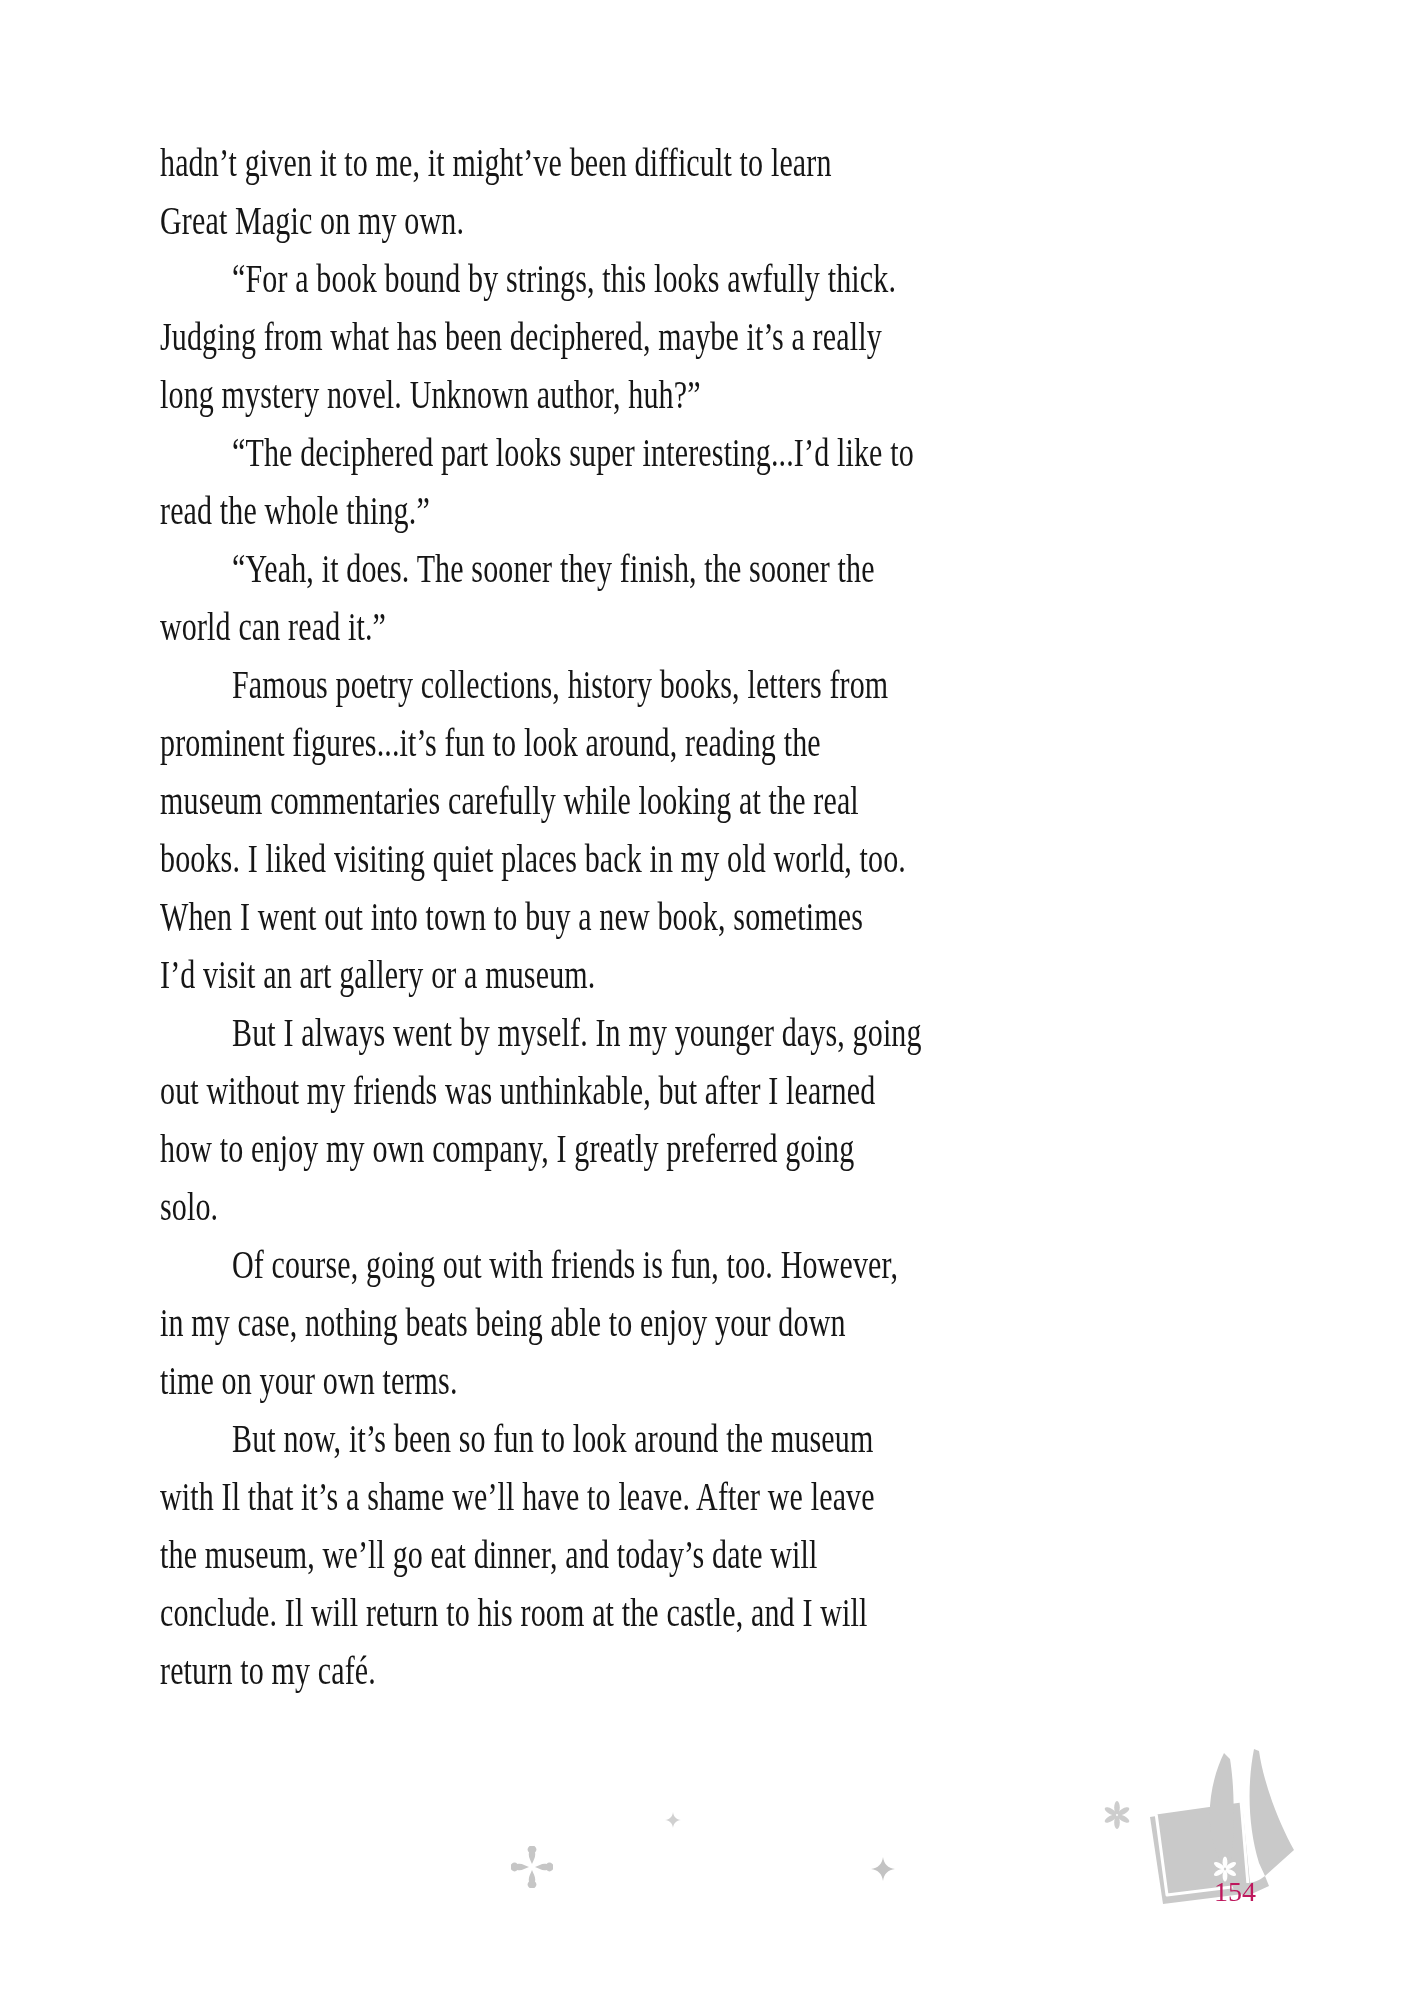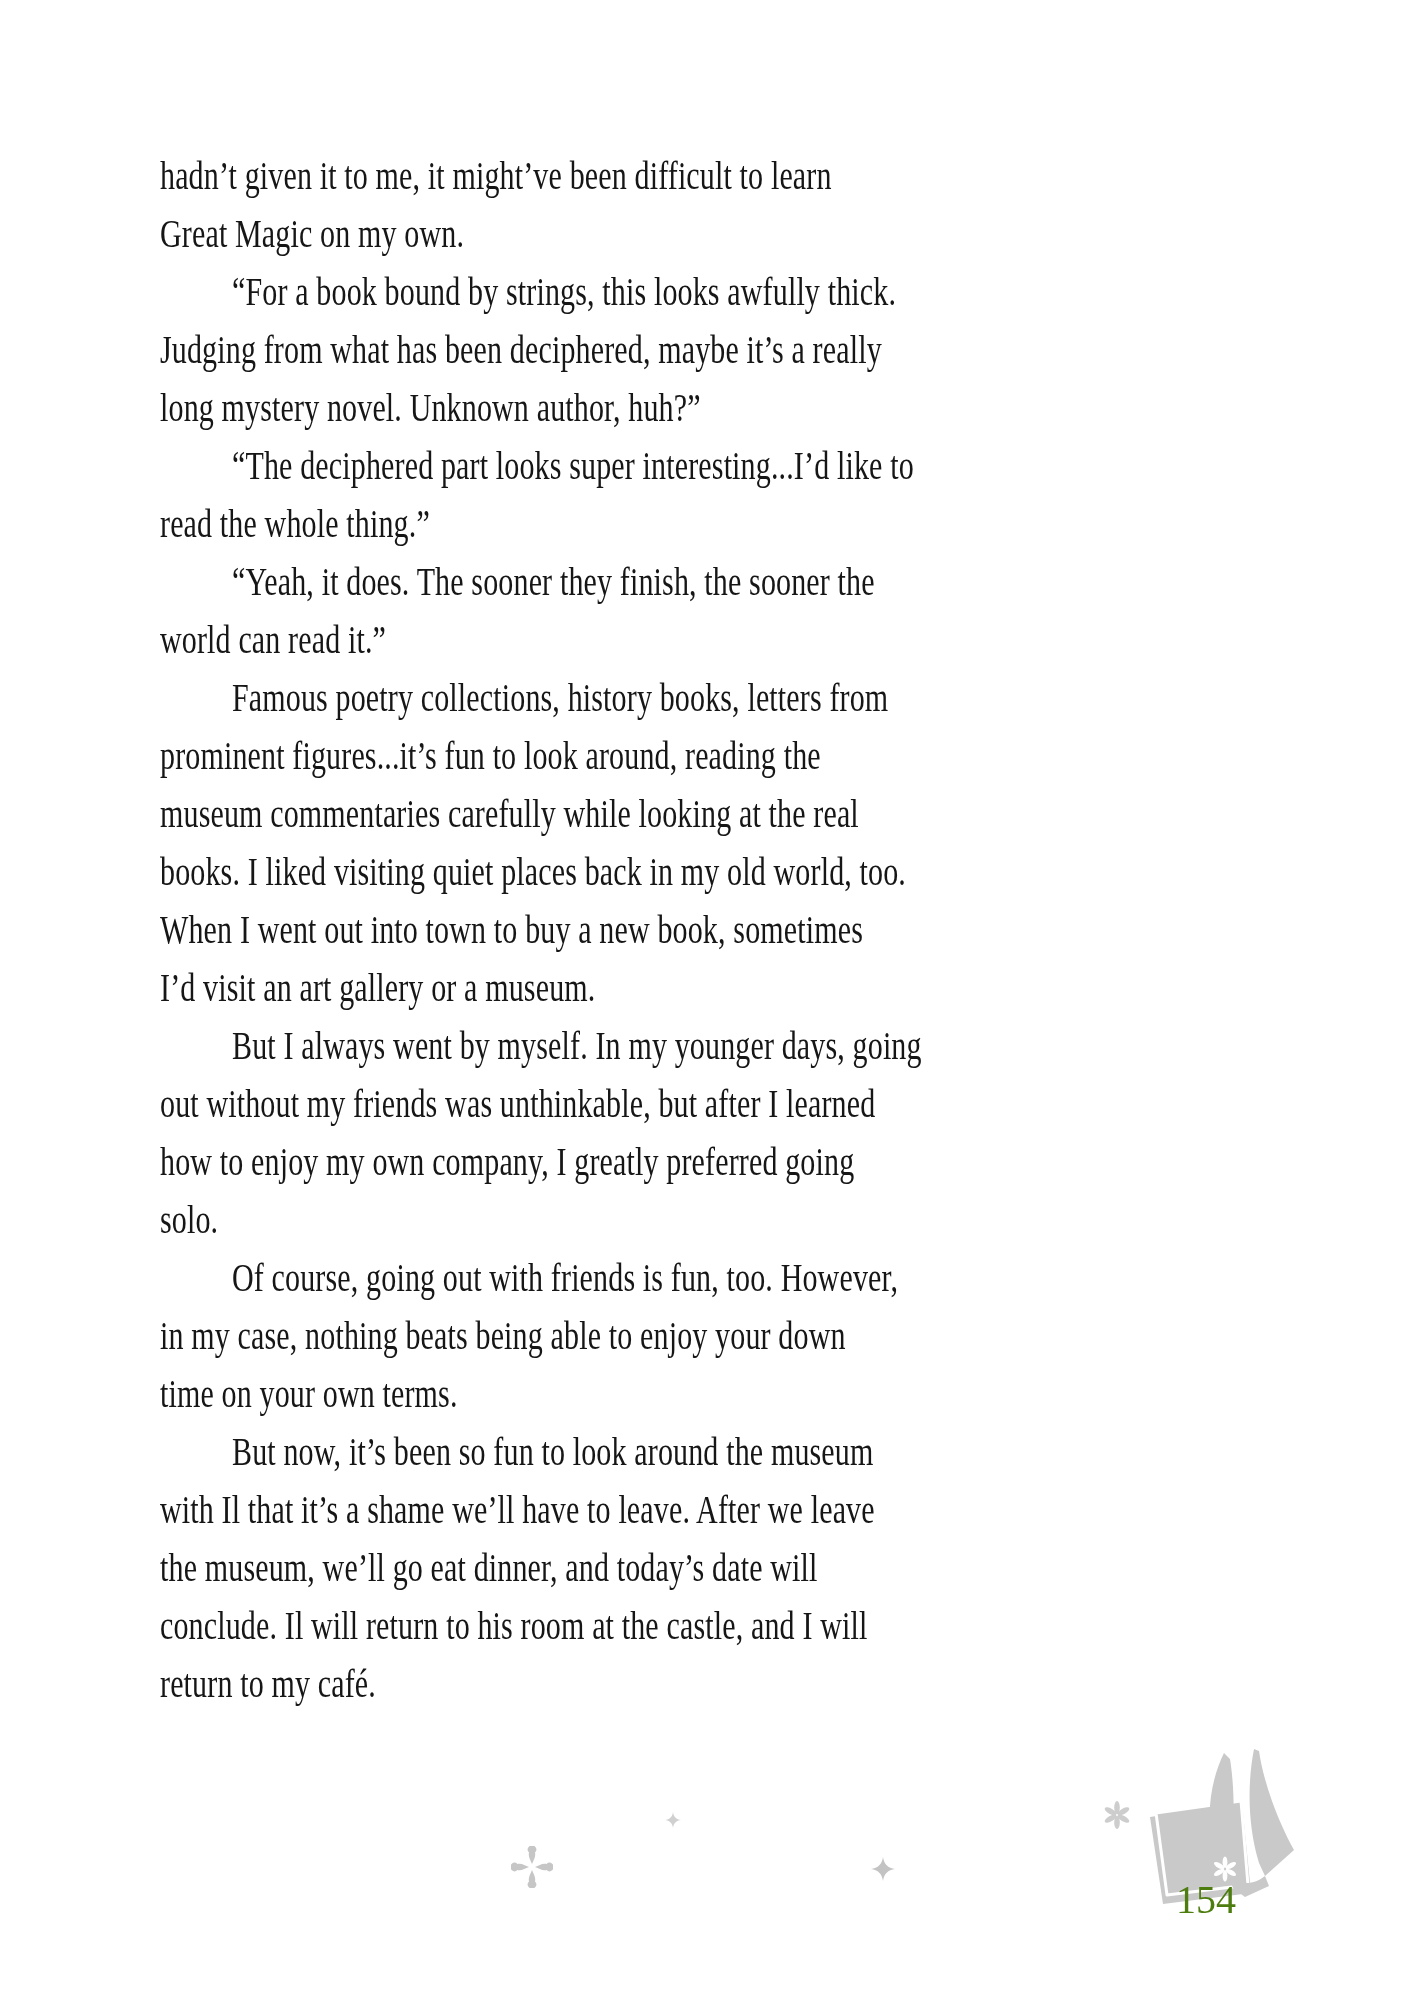--- a/index.html
+++ b/index.html
@@ -7,39 +7,39 @@
     width: 1404px; height: 2000px;
     background: #ffffff;
     font-family: "Liberation Serif", serif;
     color: #161616;
     position: relative;
     overflow: hidden;
   }
   .text-block {
     position: absolute;
     left: 160px;
-    top: 147px;
+    top: 134px;
   }
   .line {
     font-size: 40px;
     line-height: 58px;
     white-space: nowrap;
     transform: scaleX(0.75);
     transform-origin: 0 50%;
     letter-spacing: 0.2px;
   }
   .line.indented { margin-left: 72px; }
   .deco { position: absolute; }
   .page-number {
     position: absolute;
-    left: 1156px; top: 1876px;
+    left: 1185px; top: 1876px;
     width: 100px;
     text-align: center;
-    font-size: 40px;
-    color: #4d7c0f;
+    font-size: 28px;
+    color: #be185d;
   }
 </style>
 </head>
 <body>
 
 <div class="text-block">
   <div class="line">hadn’t given it to me, it might’ve been difficult to learn</div>
   <div class="line">Great Magic on my own.</div>
   <div class="line indented">“For a book bound by strings, this looks awfully thick.</div>
   <div class="line">Judging from what has been deciphered, maybe it’s a really</div>

